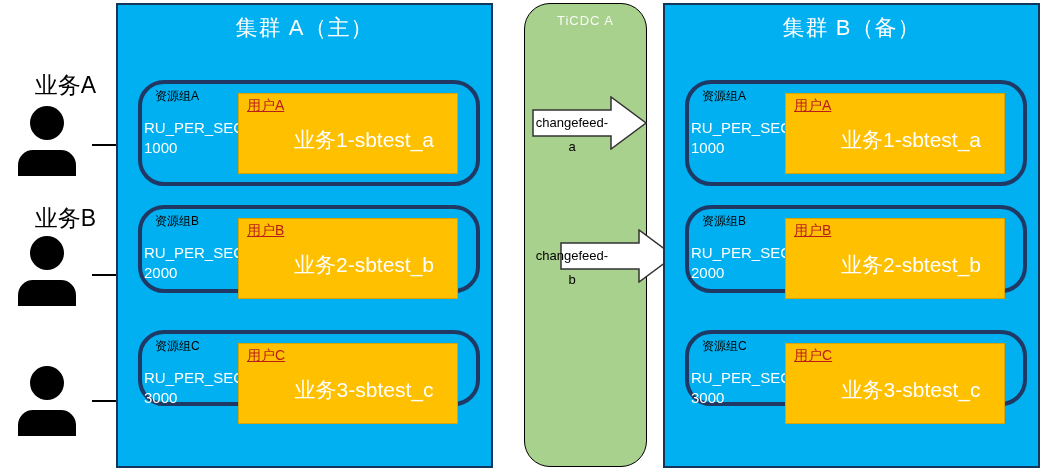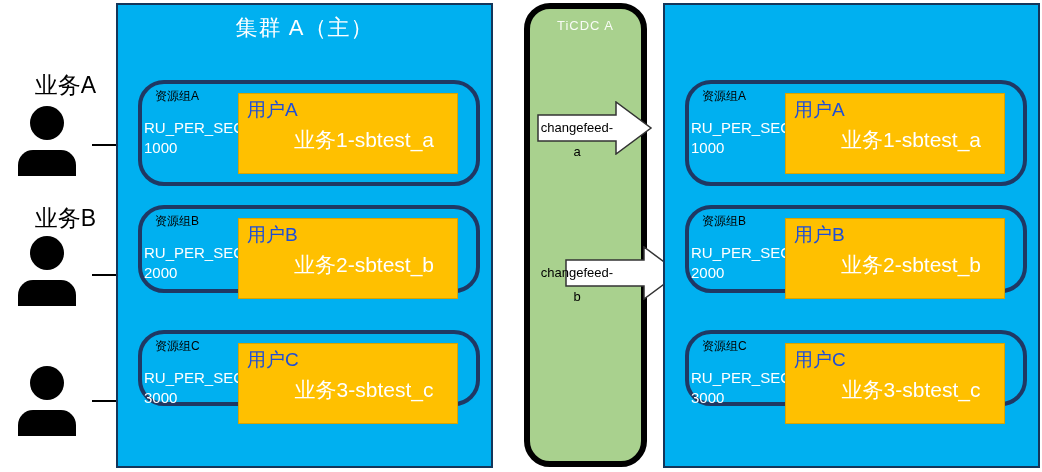--- a/index.html
+++ b/index.html
@@ -20,31 +20,31 @@
   .group{position:absolute;left:20px;width:342px;border:4px solid #1f3864;
     border-radius:26px;box-sizing:border-box;}
   .g-a{top:75px;height:106px;}
   .g-b{top:200px;height:88px;}
   .g-c{top:325px;height:76px;}
   .group-name{position:absolute;left:13px;top:4px;font-size:12px;color:#000;}
   .group-ru{position:absolute;left:2px;top:34px;font-size:15px;color:#fff;
     line-height:20px;white-space:nowrap;}
   .user-box{position:absolute;left:96px;top:9px;width:220px;height:81px;
     background:#FFC000;border:1px solid rgba(0,0,0,0.15);box-sizing:border-box;}
-  .user-label{position:absolute;left:8px;top:3px;font-size:19px;color:#1d4ed8;}
+  .user-label{position:absolute;left:8px;top:3px;font-size:14px;color:#b91c1c;text-decoration:underline;}
   .workload{position:absolute;left:0;right:0;top:12px;bottom:0;display:flex;
     align-items:center;justify-content:center;font-size:21px;color:#fff;padding-left:32px;}
   
   .ticdc{position:absolute;left:524px;top:3px;width:123px;height:464px;
-    background:#A9D18E;border:6px solid #000000;border-radius:26px;
+    background:#A9D18E;border:1px solid #000000;border-radius:26px;
     box-sizing:border-box;}
   .ticdc-title{text-align:center;margin-top:9px;font-size:13px;
     color:rgba(255,255,255,0.92);letter-spacing:1px;}
   .cf-arrow{position:absolute;left:7px;width:116px;height:54px;}
-  .cf-a{top:92px;} .cf-b{top:237px;padding-left:28px;} .cf-c{top:349px;}
+  .cf-a{top:92px;} .cf-b{top:225px;padding-left:28px;} .cf-c{top:349px;}
   .cf-label{position:absolute;left:2px;top:15px;width:76px;height:41px;
     line-height:24px;text-align:center;font-size:13px;color:#000;}
 </style>
 </head>
 <body>
 
 <div class="canvas">
 
   <div class="actor-label" style="top:70px">业务A</div>
   <svg class="person-icon" style="top:106px" viewBox="0 0 62 70">
@@ -128,20 +128,21 @@
     <div class="cf-arrow cf-b">
       <svg width="116" height="54" viewBox="0 0 116 54">
         <polygon points="1,14 79,14 79,1 114,27 79,53 79,40 1,40" fill="#ffffff" stroke="#333333" stroke-width="1.5"></polygon>
       </svg>
       <div class="cf-label">changefeed-b</div>
     </div>
 
   </div>
 
   <div class="cluster" style="left:663px">
+    <div class="cluster-title">集群 B（备）</div>
 
     <div class="group g-a">
       <div class="group-name">资源组A</div>
       <div class="group-ru">
         <div>RU_PER_SEC=</div>
         <div>1000</div>
       </div>
       <div class="user-box">
         <div class="user-label">用户A</div>
         <div class="workload">业务1-sbtest_a</div>

